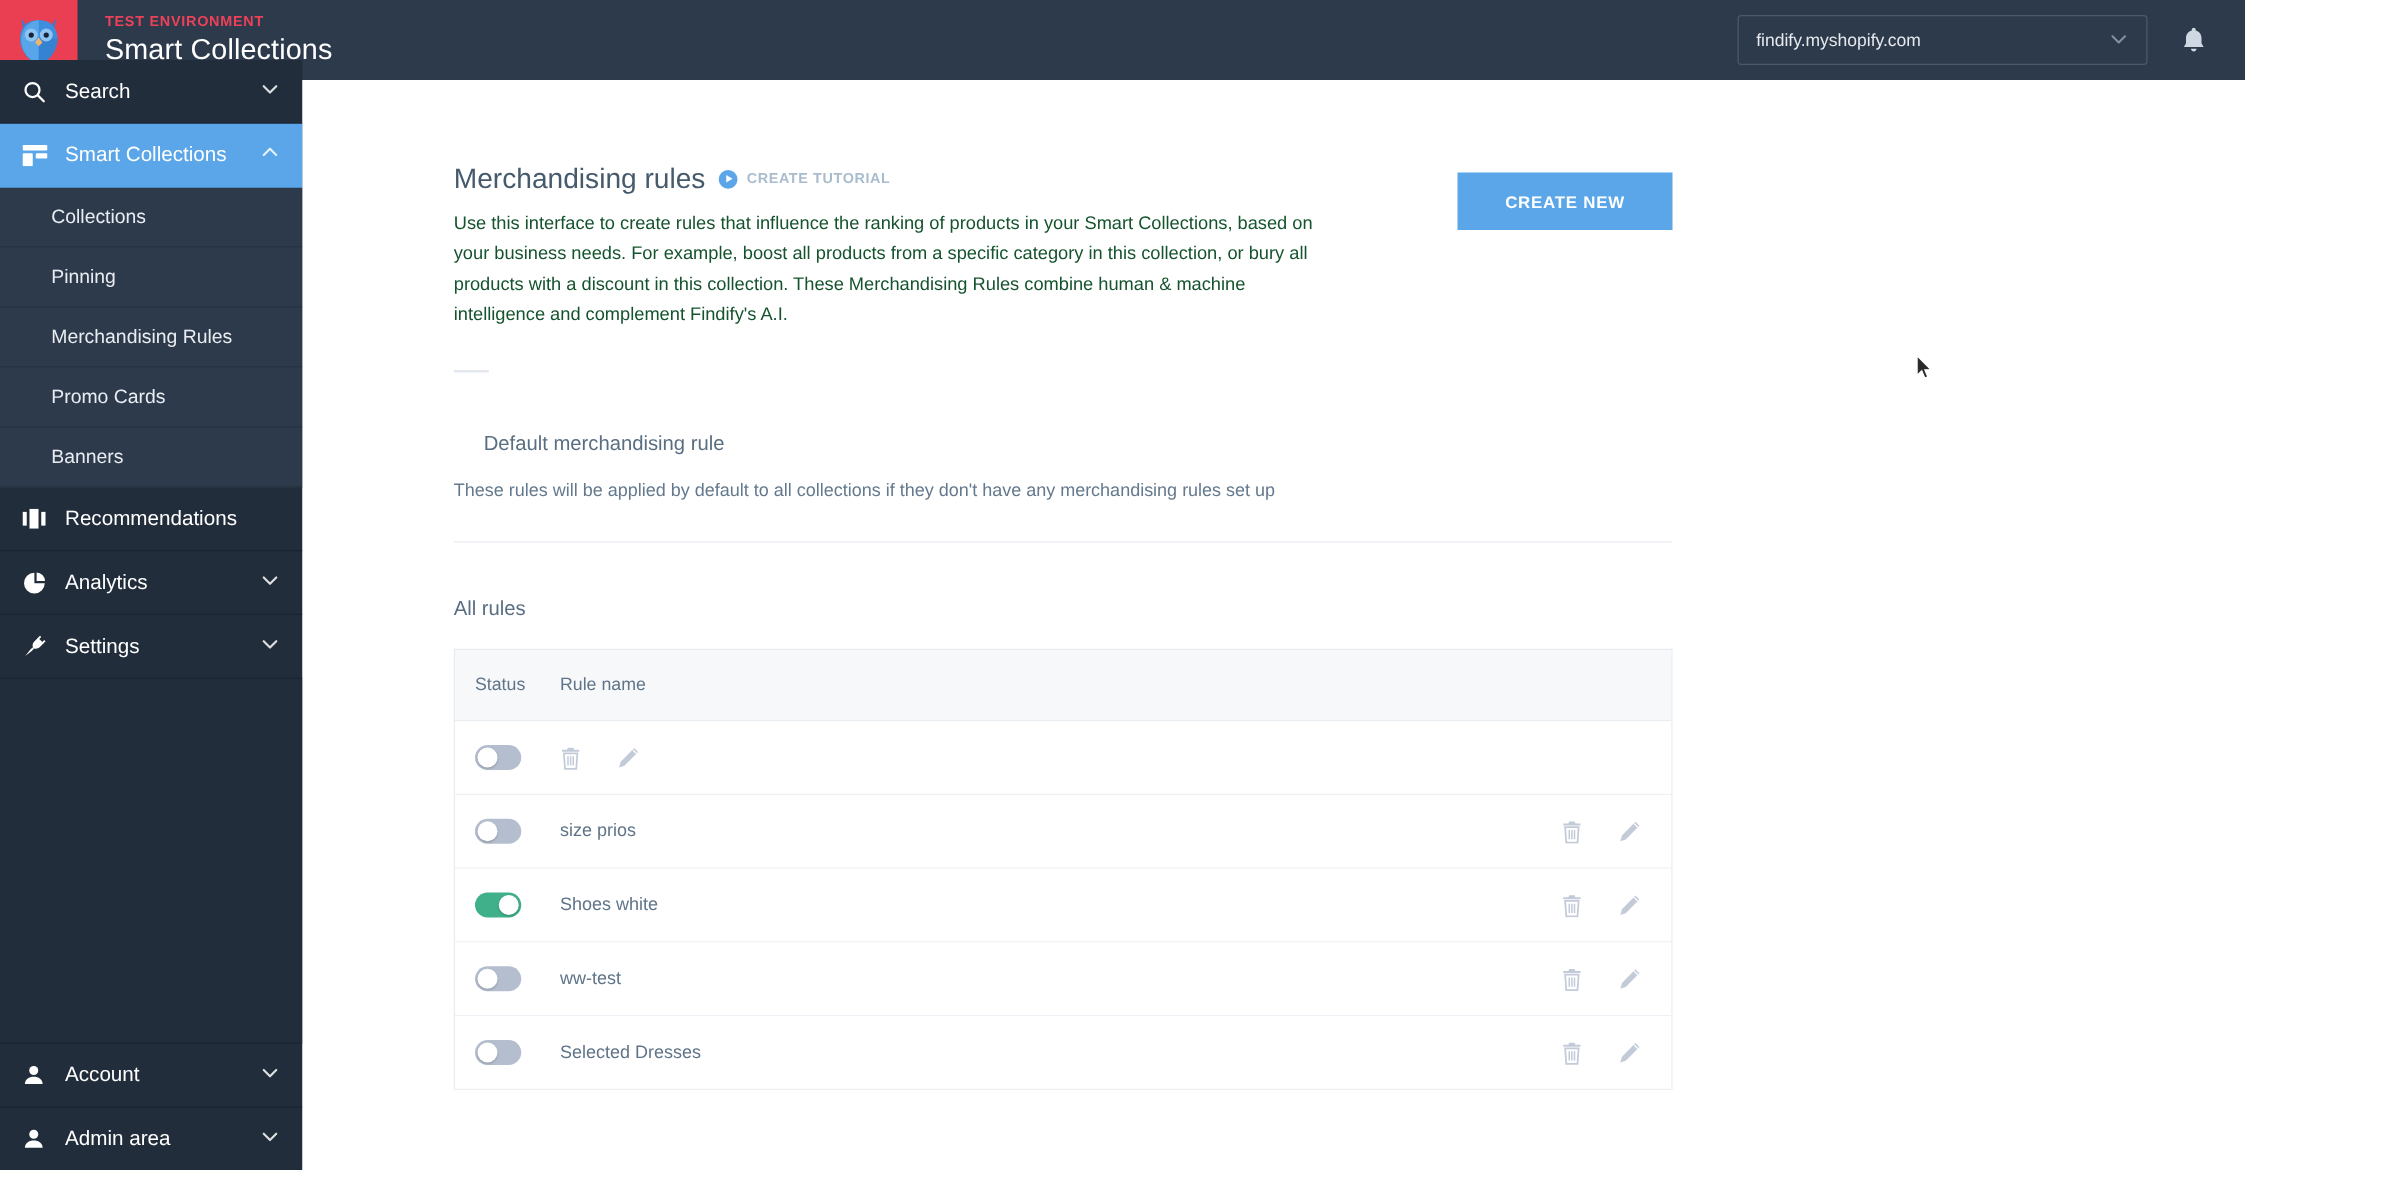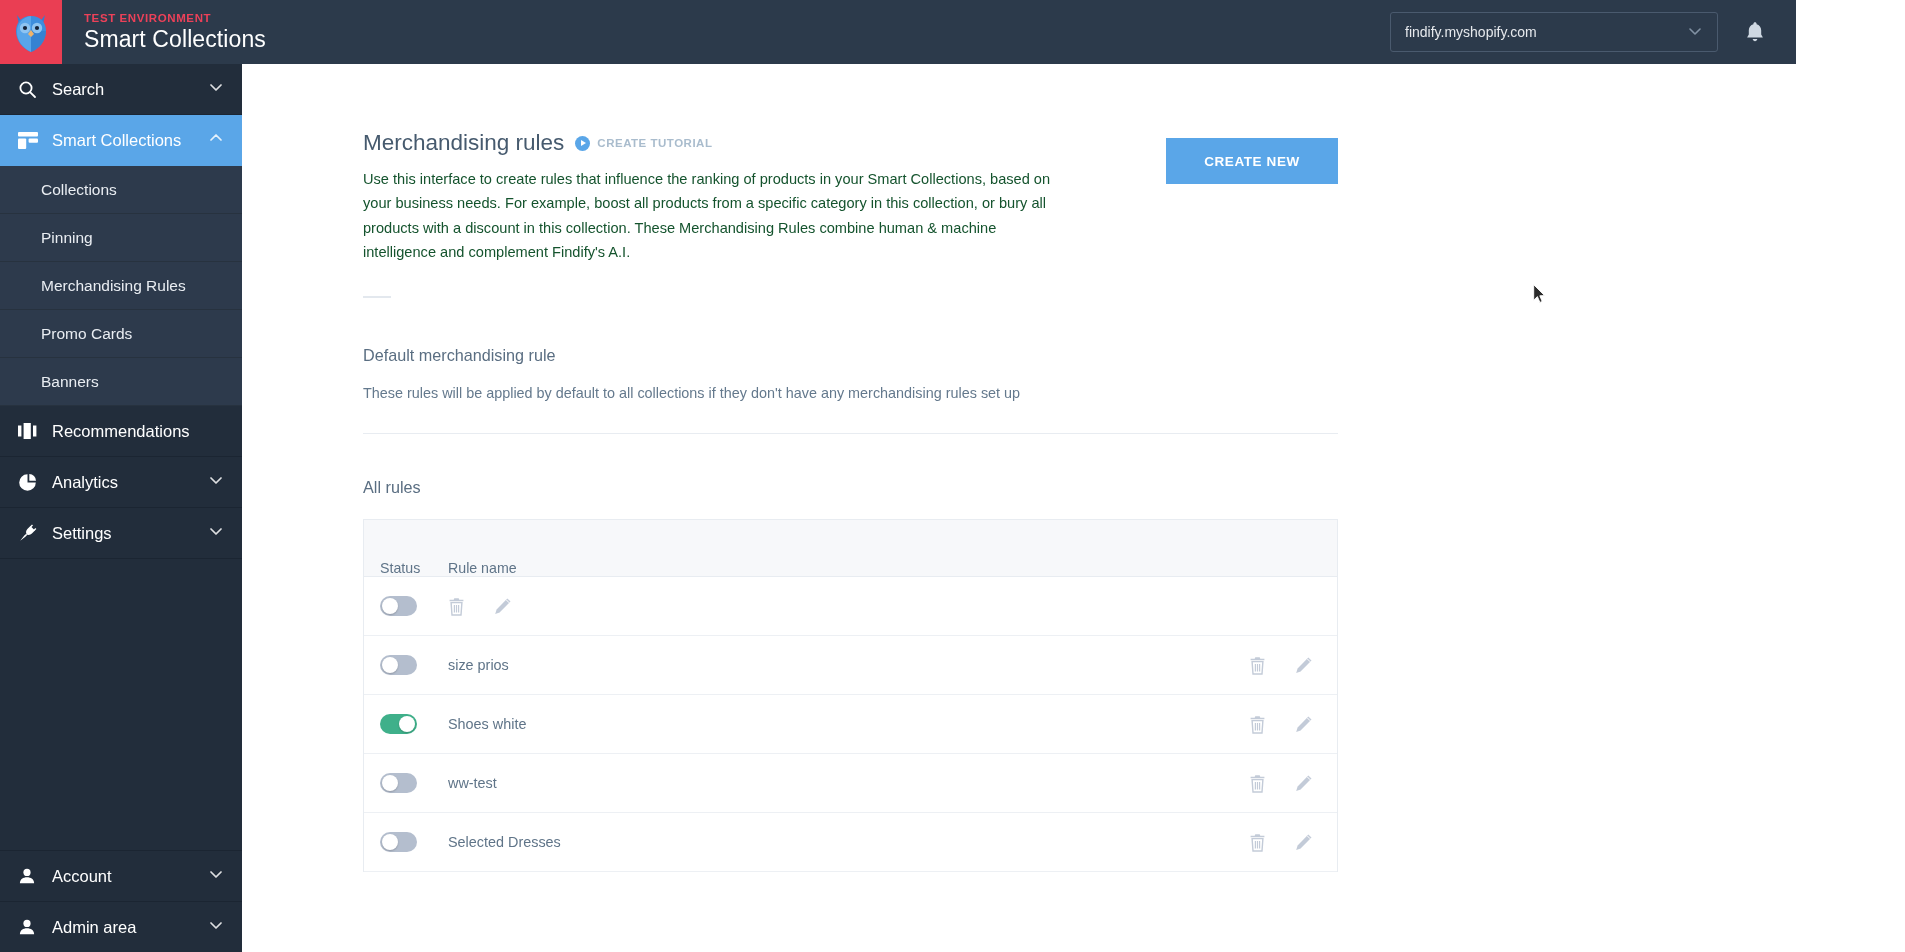--- a/index.html
+++ b/index.html
@@ -45,21 +45,21 @@
     border: 1px solid #4a5a6e; border-radius: 3px;
     display: flex; align-items: center;
     padding: 0 14px;
     color: #e6e9ed; font-size: 14px;
   }
   .store-select .chev { margin-left: auto; opacity: .75; }
   .bell { width: 26px; height: 26px; display: flex; align-items: center; justify-content: center; }
 
   
   .sidebar {
-    position: absolute; top: 64px; left: 0;
+    position: absolute; top: 48px; left: 0;
     width: 242px; height: 888px;
     background: #222d3b;
     display: flex; flex-direction: column;
   }
   .nav-item {
     height: 51px; display: flex; align-items: center;
     padding: 0 18px; color: #ffffff; font-size: 16.5px;
     border-bottom: 1px solid #1b2532;
     position: relative;
   }
@@ -119,30 +119,30 @@
 
   .rule-underline {
     width: 28px; height: 2px; background: #e3e8ee; margin-top: 32px;
   }
 
   .section-default {
     margin-top: 48px; display: flex; align-items: flex-start;
     padding-bottom: 32px; border-bottom: 1px solid #e8ecf1;
   }
   .section-default .sd-left { flex: 1 1 auto; }
-  .sd-title { font-size: 16.2px; color: #5a6e82; }
+  .sd-title { font-size: 16.2px; color: #5a6e82; margin-left: 24px; }
   .sd-desc { margin-top: 20px; font-size: 14.4px; color: #64798d; }
   .section-default .btn { margin-top: 10px; }
 
   .all-rules-title { margin-top: 44px; font-size: 16.2px; color: #5a6e82; }
 
   .table { margin-top: 22px; width: 975px; border: 1px solid #e8ecf1; border-bottom: none; }
   .thead {
     height: 57px; background: #f7f8fa; border-bottom: 1px solid #e8ecf1;
-    display: flex; align-items: flex-end;
+    display: flex; align-items: center;
   }
   .col-status { width: 84px; padding-left: 16px; color: #5f7488; font-size: 14.2px; }
   .col-name { color: #5f7488; font-size: 14.2px; }
   .row {
     height: 59px; display: flex; align-items: center;
     border-bottom: 1px solid #edf0f4; background: #ffffff;
   }
   .row .cell-status { width: 84px; padding-left: 16px; display: flex; align-items: center; }
   .row .cell-name { color: #5f7488; font-size: 14.4px; flex: 1 1 auto; }
   .row .cell-actions { display: flex; align-items: center; gap: 28px; padding-right: 24px; }

